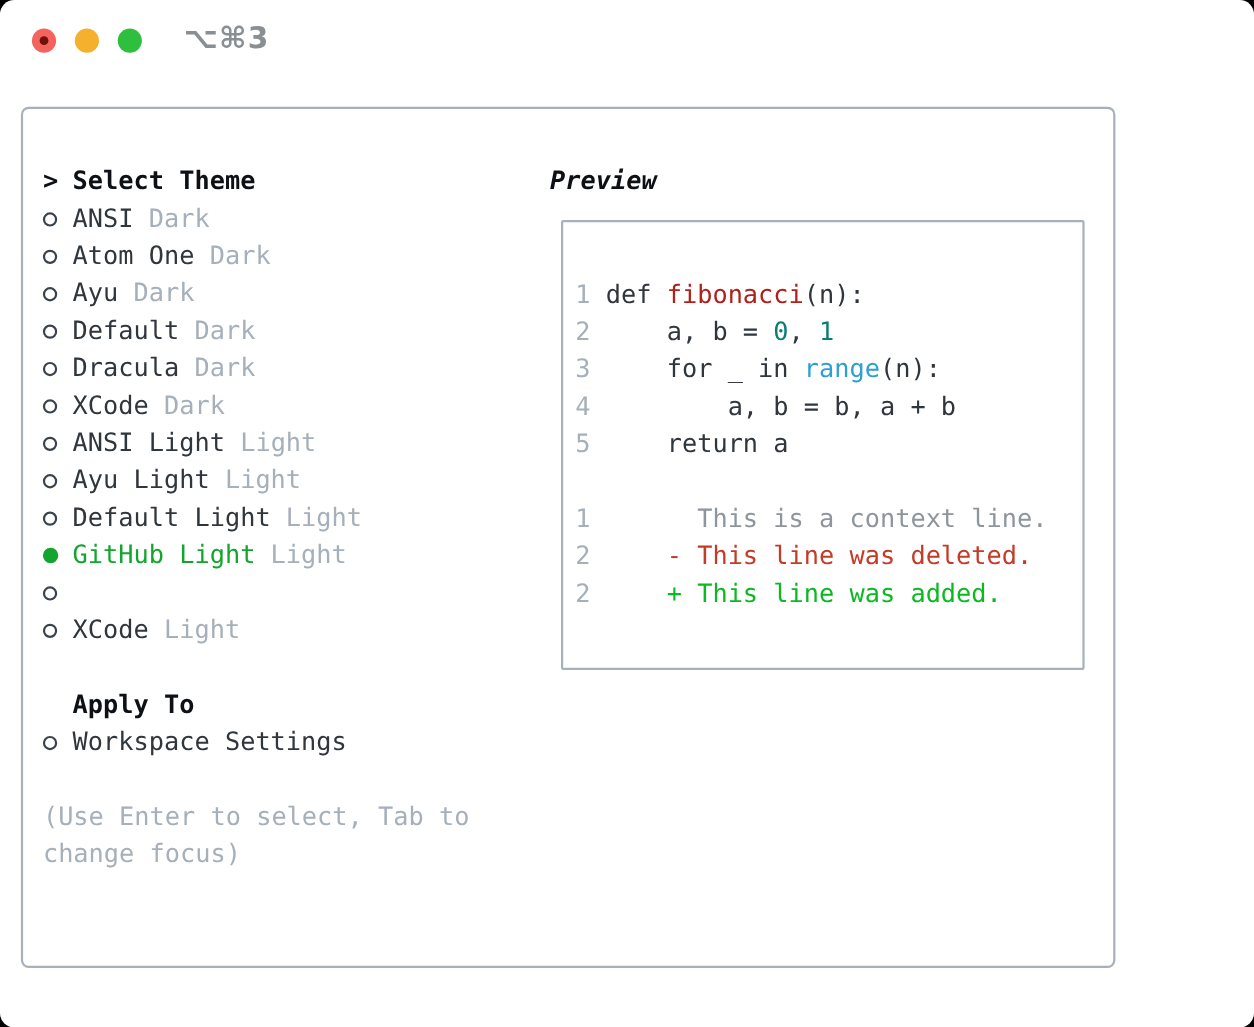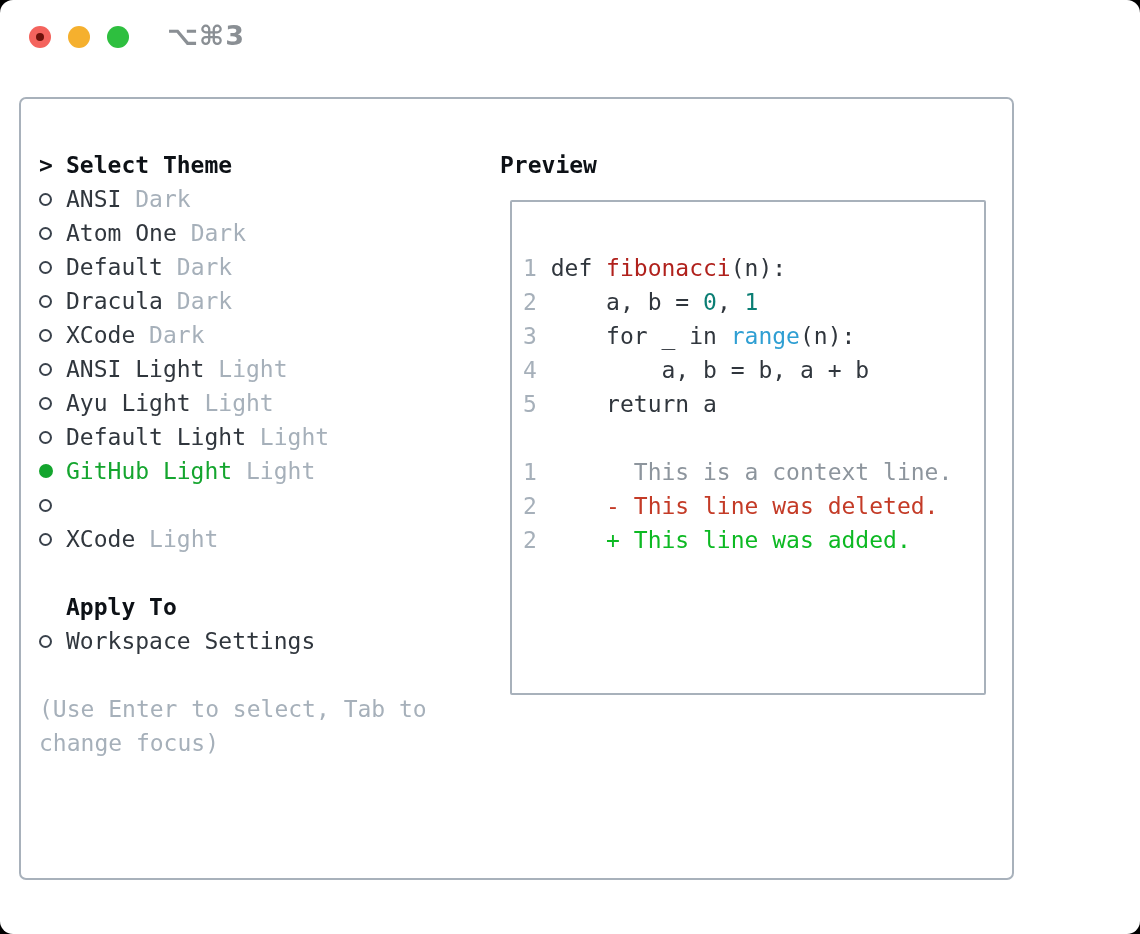--- a/index.html
+++ b/index.html
@@ -59,25 +59,25 @@
   .t-name.selected { color: var(--green); }
   .t-var { color: var(--muted); }
   .blank-row { height: 34px; }
   .hint {
     width: 29ch; color: var(--muted);
     font-size: 23px; line-height: 34px;
   }
   
   .preview-title {
     position: absolute; left: 479px; top: 49px; height: 34px; line-height: 34px;
-    font-size: 23px; font-weight: bold; color: var(--black);
+    font-size: 23px; font-weight: bold; color: var(--black); font-style: italic;
   }
   .preview-box {
     position: absolute; left: 489px; top: 101px;
-    width: 476px; height: 495px;
+    width: 476px; height: 409px;
     border: 2px solid var(--border); border-radius: 2px;
     box-sizing: border-box;
   }
   .code {
     position: absolute; left: 11px; top: 49px;
     font-size: 23px; line-height: 34px; white-space: pre;
   }
   .code-line { height: 34px; }
   .c-muted   { color: var(--muted); }
   .c-context { color: var(--context); }
@@ -124,20 +124,26 @@
           <div class="row">
             <span class="marker">
               <span class="radio"></span>
             </span>
             <span class="txt"><span class="t-name">Atom One</span><span class="t-var"> Dark</span></span>
           </div>
           <div class="row">
             <span class="marker">
               <span class="radio"></span>
             </span>
+            <span class="txt"><span class="t-name">Ayu</span><span class="t-var"> Dark</span></span>
+          </div>
+          <div class="row">
+            <span class="marker">
+              <span class="radio"></span>
+            </span>
             <span class="txt"><span class="t-name">Default</span><span class="t-var"> Dark</span></span>
           </div>
           <div class="row">
             <span class="marker">
               <span class="radio"></span>
             </span>
             <span class="txt"><span class="t-name">Dracula</span><span class="t-var"> Dark</span></span>
           </div>
           <div class="row">
             <span class="marker">

